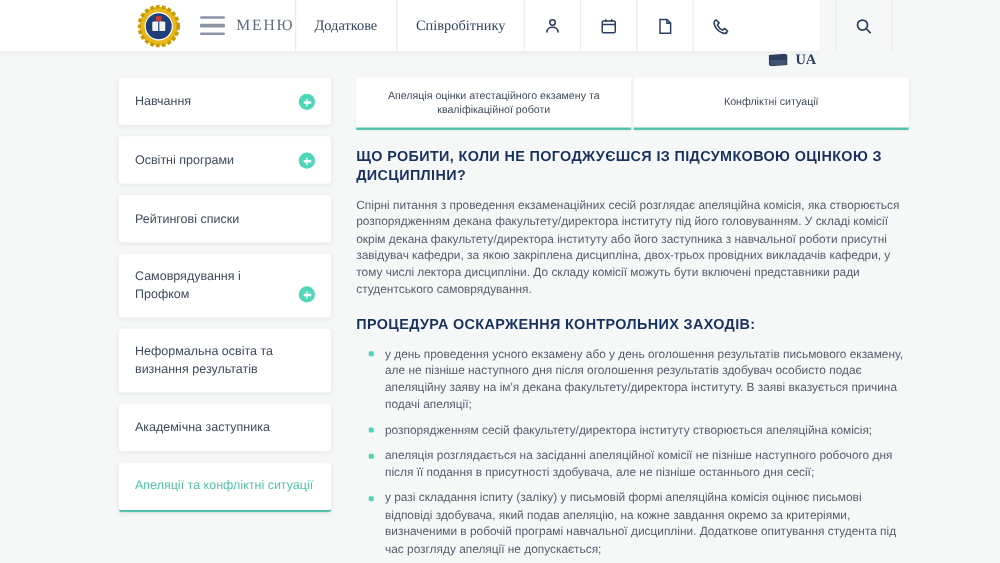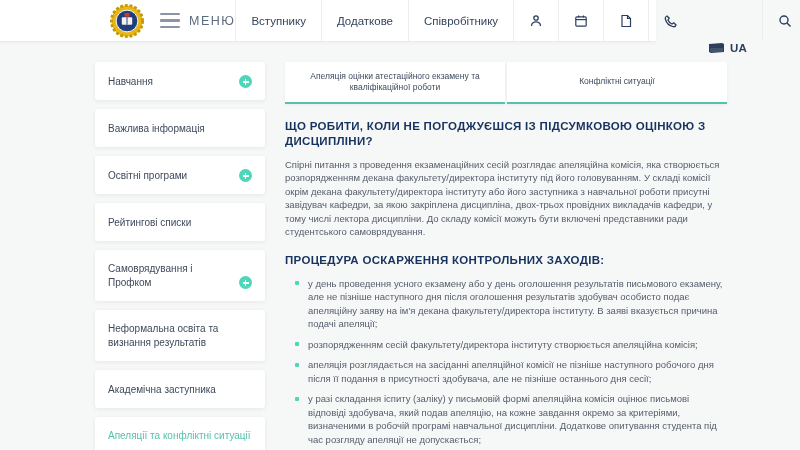--- a/index.html
+++ b/index.html
@@ -7,21 +7,21 @@
   body {
     font-family:"Liberation Sans", sans-serif;
     background:#f6f7f7;
     color:#4b5463;
   }
   
   .header {
     position:absolute; top:0; left:0; width:656px; height:42px;
     background:#ffffff; border-bottom:1px solid #e9ebee;
     box-shadow:0 1px 3px rgba(0,0,0,0.04);
-    display:flex; align-items:stretch;
+    display:flex; align-items:stretch;font-family:Liberation Serif, serif;
   }
   .header-left { display:flex; align-items:center; padding-left:110px; gap:16px; }
   .logo { width:34px; height:34px; display:block; }
   .menu-toggle { display:flex; align-items:center; gap:9px; cursor:pointer; }
   .burger { display:flex; flex-direction:column; gap:4px; }
   .burger span { display:block; width:20px; height:2.5px; background:#8b95a5; border-radius:1px; }
   .menu-label { font-size:12.5px; color:#5d6b80; letter-spacing:1.5px; }
   .header-right { margin-left:auto; display:flex; align-items:stretch; margin-right:70px; }
   .hnav-item {
     display:flex; align-items:center; padding:0 15px;
@@ -99,21 +99,20 @@
     <div class="menu-toggle">
       <span class="burger">
           <span></span>
           <span></span>
           <span></span>
         </span>
       <span class="menu-label">МЕНЮ</span>
     </div>
   </div>
   <div class="header-right">
-    <div class="hnav-item">Вступнику</div>
     <div class="hnav-item">Додаткове</div>
     <div class="hnav-item">Співробітнику</div>
     <div class="hnav-item">
       <svg class="hicon" viewBox="0 0 14 14" fill="none" stroke="#2c3e5d" stroke-width="1.3">
         <circle cx="7" cy="4" r="2.2"></circle>
           <path d="M2.5 12 C2.5 9 5 7.8 7 7.8 C9 7.8 11.5 9 11.5 12"></path>
       </svg>
     </div>
     <div class="hnav-item">
       <svg class="hicon" viewBox="0 0 14 14" fill="none" stroke="#2c3e5d" stroke-width="1.2">
@@ -150,23 +149,20 @@
   </div>
 </div>
 
 <div class="page">
   <div class="container">
 
     <div class="sidebar">
       <div class="side-card">
         <span>Навчання</span>
         <span class="plus-icon"></span>
-      </div>
-      <div class="side-card">
-        <span>Важлива інформація</span>
       </div>
       <div class="side-card">
         <span>Освітні програми</span>
         <span class="plus-icon"></span>
       </div>
       <div class="side-card">
         <span>Рейтингові списки</span>
       </div>
       <div class="side-card">
         <span>Самоврядування і Профком</span>

